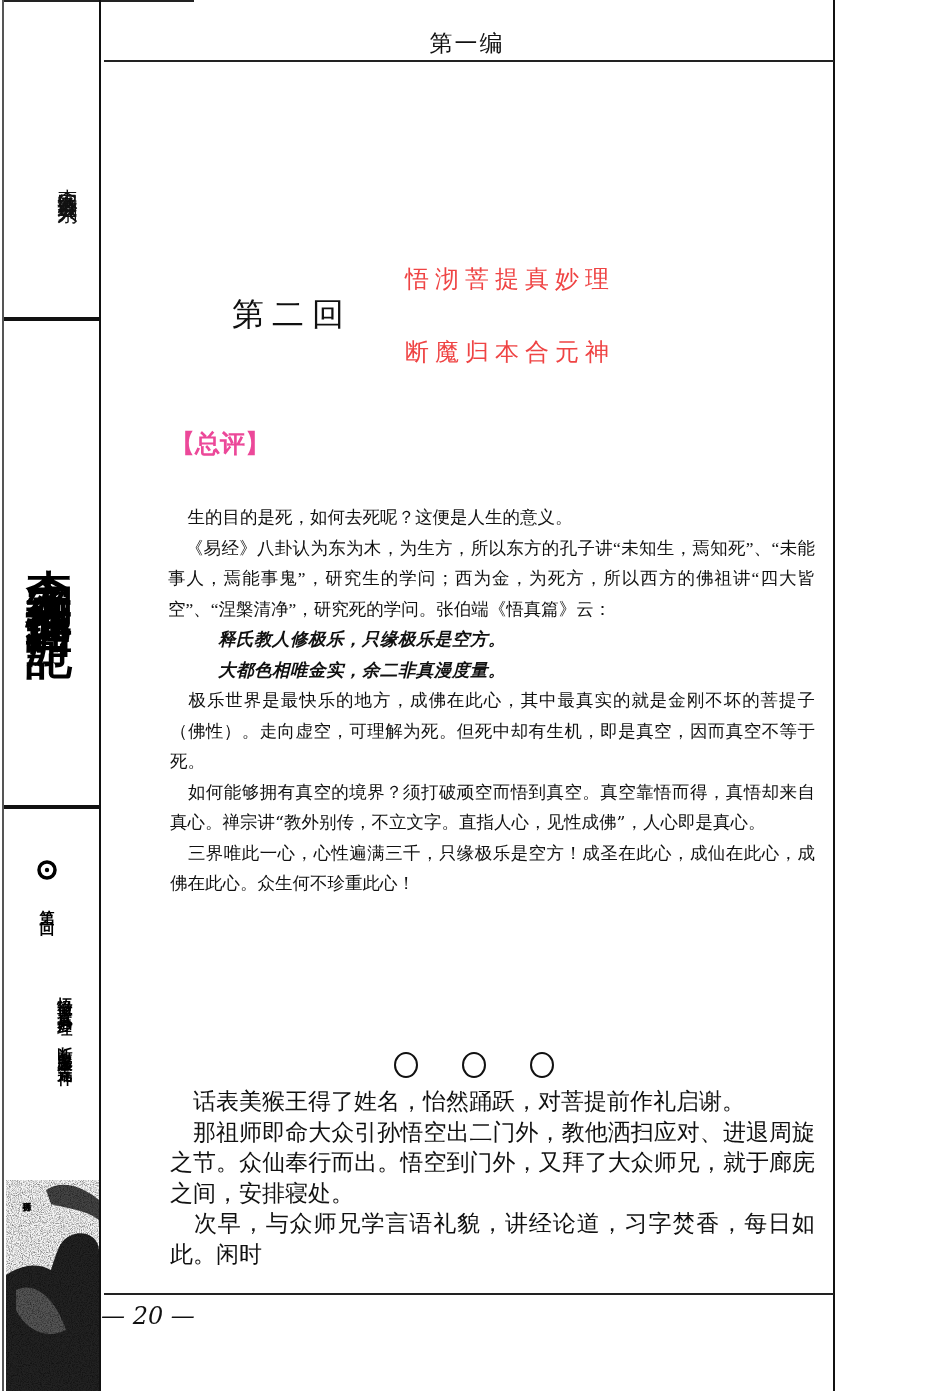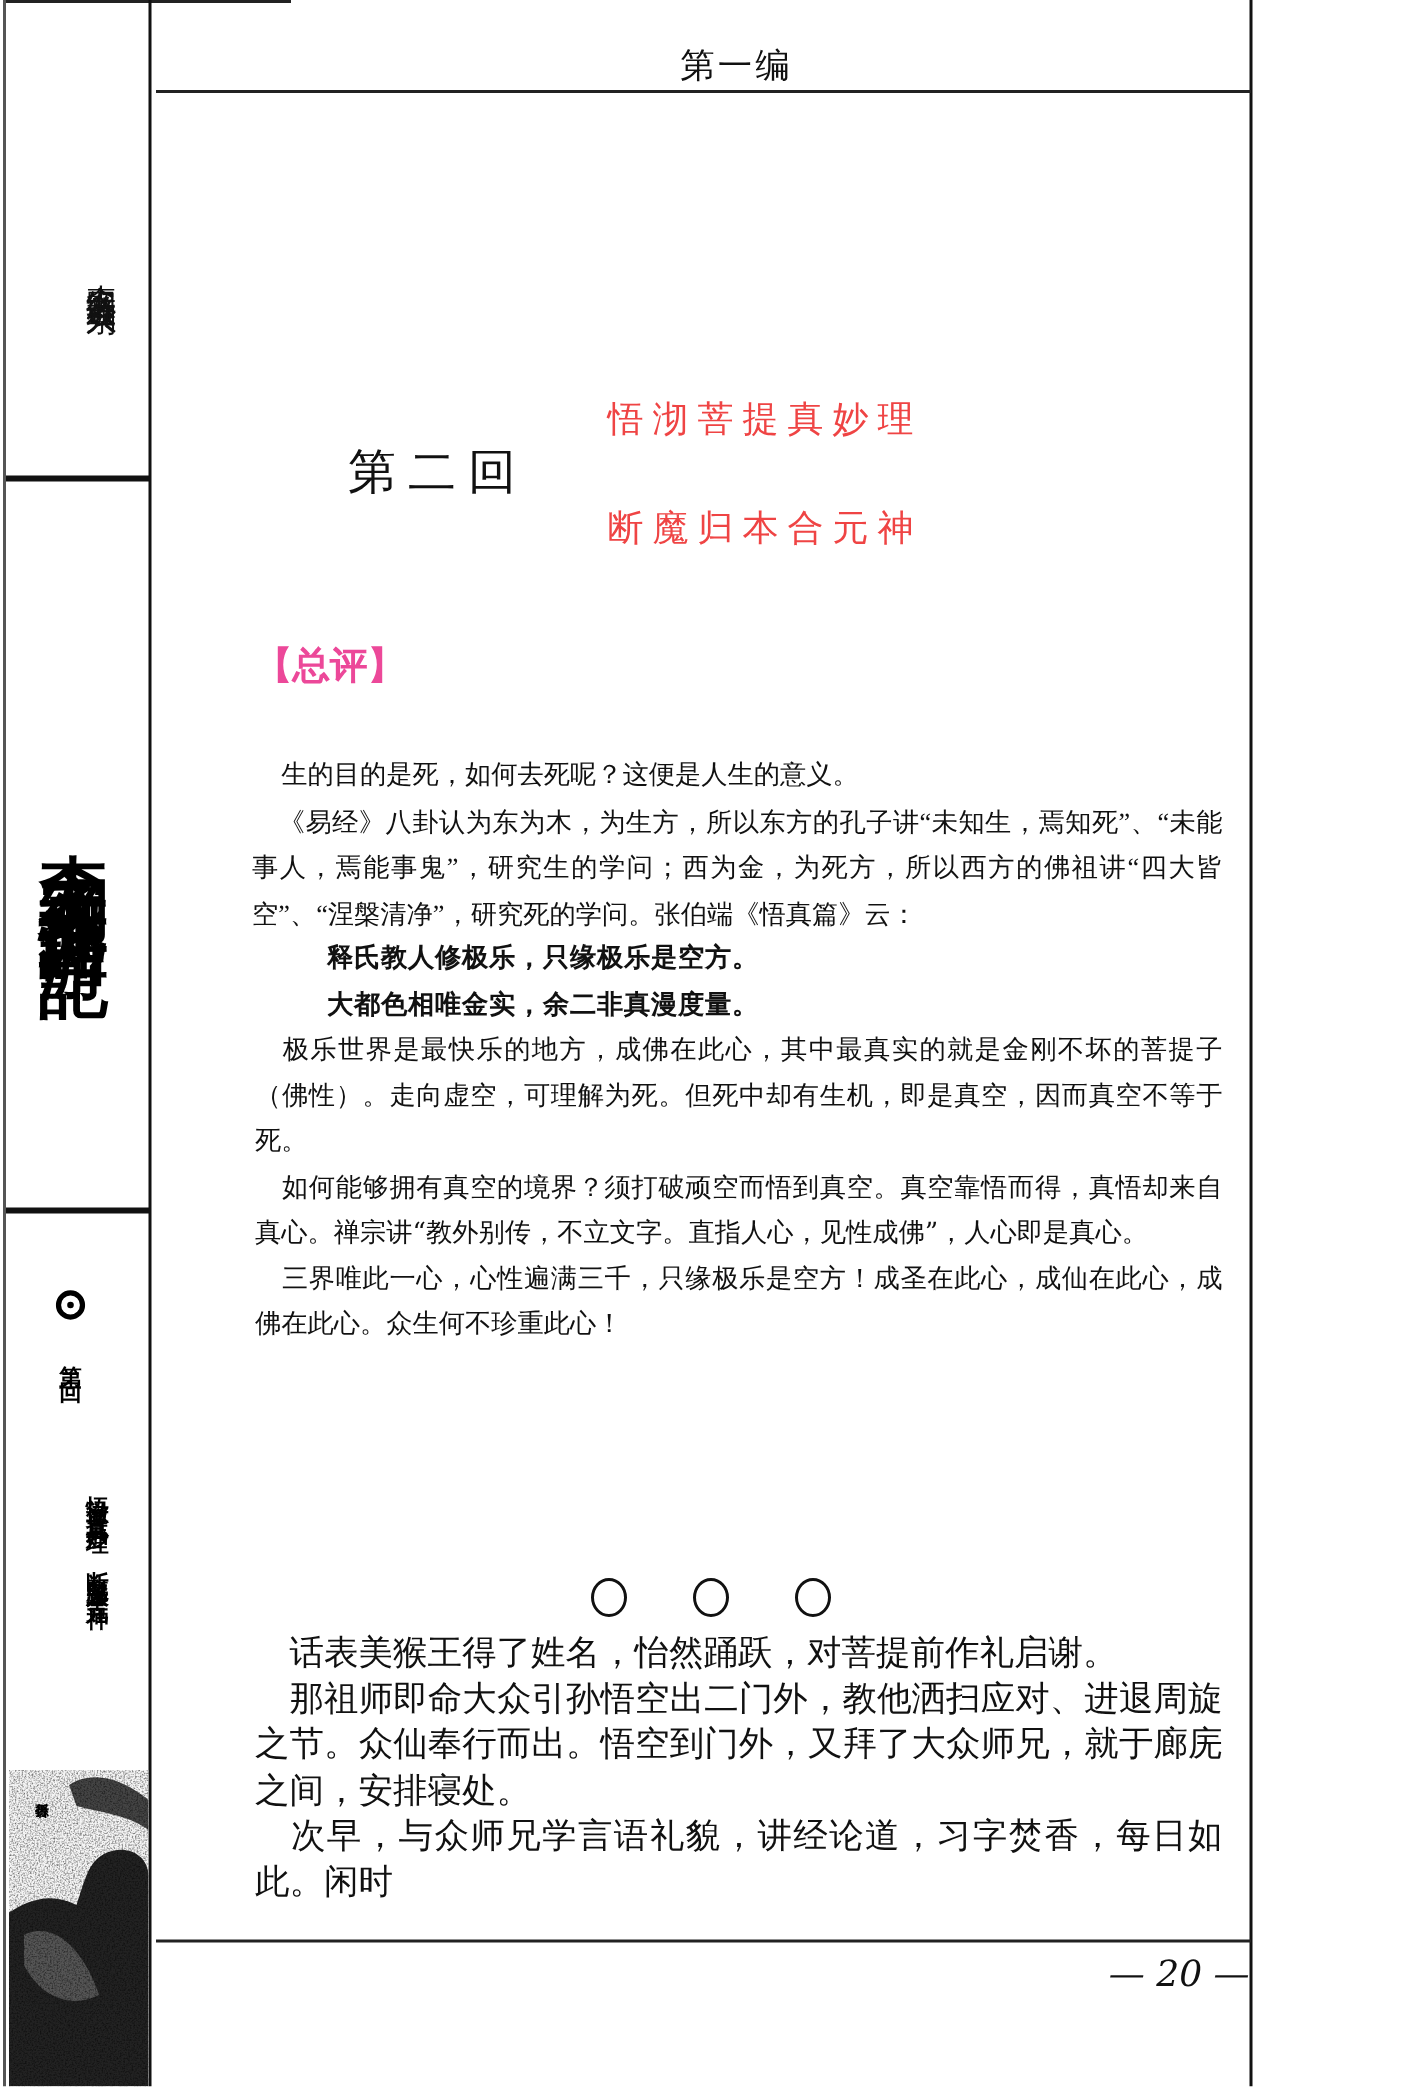--- a/index.html
+++ b/index.html
@@ -55,21 +55,21 @@
     }
     .spine-image-caption {
       position: absolute; left: 17px; top: 1195px; width: 16px; height: 50px;
       font-size: 9px; font-weight: 900; writing-mode: vertical-rl; text-orientation: upright; color: #000;
     }
 
     
     .running-head {
       position: absolute; left: 101px; top: 28px; width: 732px; text-align: center;
       font-family: "DejaVu Sans", "Liberation Sans", sans-serif;
-      font-size: 23px; letter-spacing: 2px; color: #111; margin-left: 24px;
+      font-size: 23px; letter-spacing: 2px; color: #111;
     }
     .head-rule { position: absolute; left: 104px; top: 60px; width: 730px; height: 2px; background: #222; }
 
     
     .chapter-num {
       position: absolute; left: 232px; top: 293px;
       font-family: "DejaVu Sans", "Liberation Sans", sans-serif;
       font-size: 32px; letter-spacing: 8px; color: #111;
     }
     .chapter-line {
@@ -89,38 +89,38 @@
 
     
     .body {
       position: absolute; left: 170px; width: 645px;
       font-family: "DejaVu Serif", "Liberation Serif", serif;
       font-size: 17.5px; line-height: 30.5px; color: #111;
       text-align: justify;
     }
     .body p { margin: 0; text-indent: 0; }
     .body.review { top: 502px; }
-    .poem { margin: 0; padding-left: 48px; font-weight: bold; letter-spacing: 0.5px; }
+    .poem { margin: 0; padding-left: 48px; font-weight: bold; letter-spacing: 0.5px; font-style: italic; }
 
     .body.story { top: 1088px;
       font-family: Liberation Mono, monospace;
       font-size: 23px; line-height: 30.5px; }
 
     .ornament {
       position: absolute; left: 394px; top: 1052px; width: 160px; height: 26px;
       display: flex; justify-content: space-between; align-items: center;
     }
     .ornament span {
       display: block; width: 20px; height: 22px; border: 2px solid #111; border-radius: 50%;
     }
 
     
     .foot-rule { position: absolute; left: 104px; top: 1293px; width: 730px; height: 2px; background: #222; }
     .page-number {
-      position: absolute; left: 101px; top: 1302px; width: 732px; text-align: right;
+      position: absolute; left: 101px; top: 1302px; width: 732px; text-align: left;
       font-family: "DejaVu Serif", "Liberation Serif", serif;
       font-style: italic; font-size: 24px; color: #111;
     }
   </style>
 </head>
 <body>
 
 <div class="edge-left"></div>
 <div class="spine-top"></div>
 <div class="spine-divider"></div>

